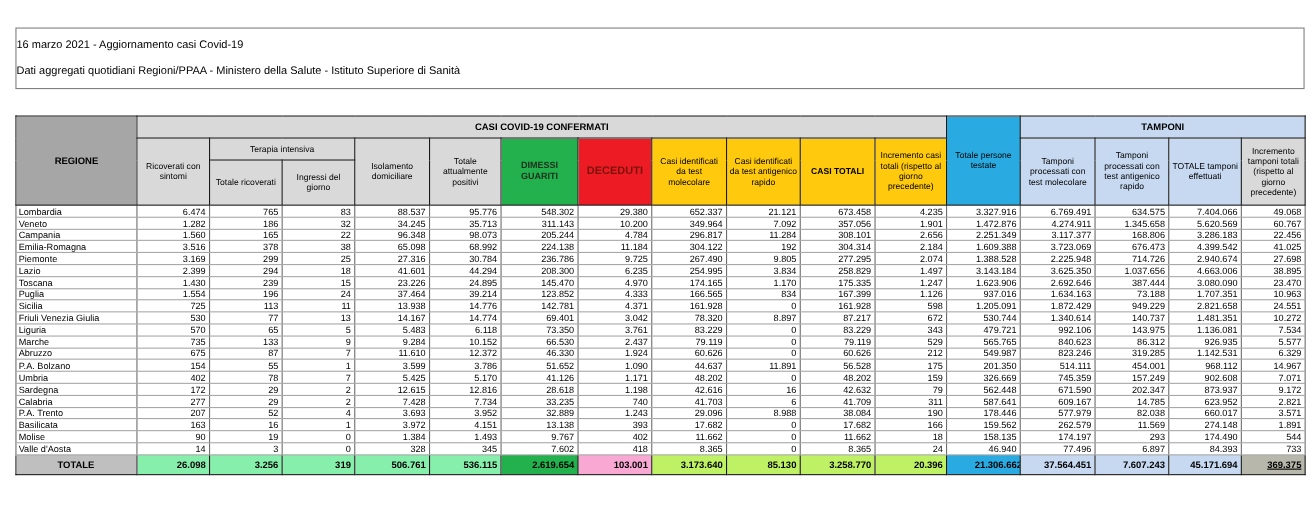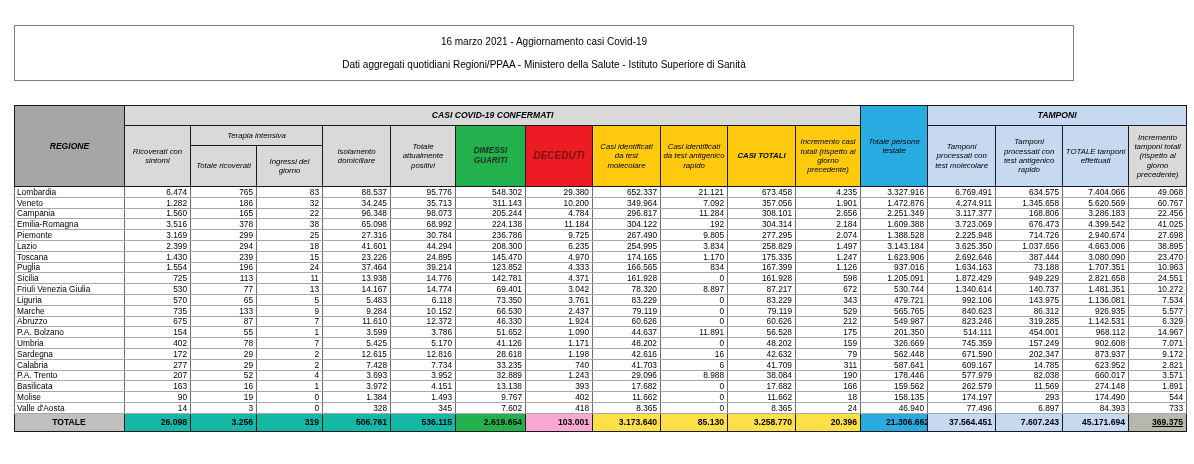--- a/index.html
+++ b/index.html
@@ -4,36 +4,36 @@
 <style>
   * { box-sizing: border-box; }
   html, body { margin: 0; padding: 0; background: #ffffff; }
   body {
     width: 1194px; height: 464px; overflow: hidden;
     font-family: "Liberation Sans", sans-serif; color: #000;
   }
   .wrap { padding: 25px 0 0 14px; }
 
   .title-box {
-    width: 1060px; border: 1px solid #808080; background: #fff;
-    text-align: center; padding: 8px 0 10px 0;
+    width: 1172px; border: 1px solid #808080; background: #fff;
+    text-align: left; padding: 8px 0 10px 0;
   }
   .title-line1 { font-size: 10px; margin: 2px 0 0 0; }
   .title-line2 { font-size: 10px; margin: 12px 0 0 0; }
 
   table {
     border-collapse: collapse; table-layout: fixed;
     width: 1172px; margin-top: 24px;
     border: 1.5px solid #000;
   }
   th {
     border: 1px solid #1a1a1a;
     font-size: 7.8px; line-height: 1.2; font-weight: normal;
     padding: 1px 2px; text-align: center; vertical-align: middle;
-    background: #D9D9D9; overflow: hidden; font-style: italic;
+    background: #D9D9D9; overflow: hidden;
   }
   th.group   { font-weight: bold; font-size: 8.6px; height: 20px; }
   th.regione { background: #A6A6A6; font-weight: bold; font-size: 8.6px; }
   th.bold    { font-weight: bold; margin-top: 11px; }
   th.green   { background: #22B14C; color: #203020; font-weight: bold; font-size: 8.2px; }
   th.red     { background: #ED1C24; color: #7b120c; font-weight: bold; font-size: 10px; }
   th.yellow  { background: #FFC90E; }
   th.blue    { background: #29ABE2; }
   th.lblue   { background: #C6D9F1; }
   th.graycol { background: #D9D9D9; }
@@ -46,26 +46,26 @@
     border-bottom: 1px solid #a8a8a8;
     font-size: 8.3px; line-height: 1; height: 10.8px;
     padding: 0 3px 0 2px; white-space: nowrap; overflow: hidden;
     background: #fff;
   }
   td.region { text-align: left; }
   td.num    { text-align: right; }
 
   tr.totale td {
     font-weight: bold; height: 18px; font-size: 8.6px;
-    border: 1px solid #1a1a1a; background: #14b8a6;
+    border: 1px solid #1a1a1a; background: #86efac;
   }
   tr.totale td.label  { background: #BFBFBF; text-align: center; }
   tr.totale td.green  { background: #22B14C; }
   tr.totale td.red    { background: #f9a8d4; }
-  tr.totale td.yellow { background: #fde047; margin-top: 40px; }
+  tr.totale td.yellow { background: #bef264; margin-top: 40px; }
   tr.totale td.blue   { background: #29ABE2; padding-left: 25px; }
   tr.totale td.lblue  { background: #C6D9F1; }
   tr.totale td.gray   { background: #B7B7AC; text-decoration: underline; }
 </style>
 </head>
 <body>
 
 <div class="wrap">
 
   <div class="title-box">

